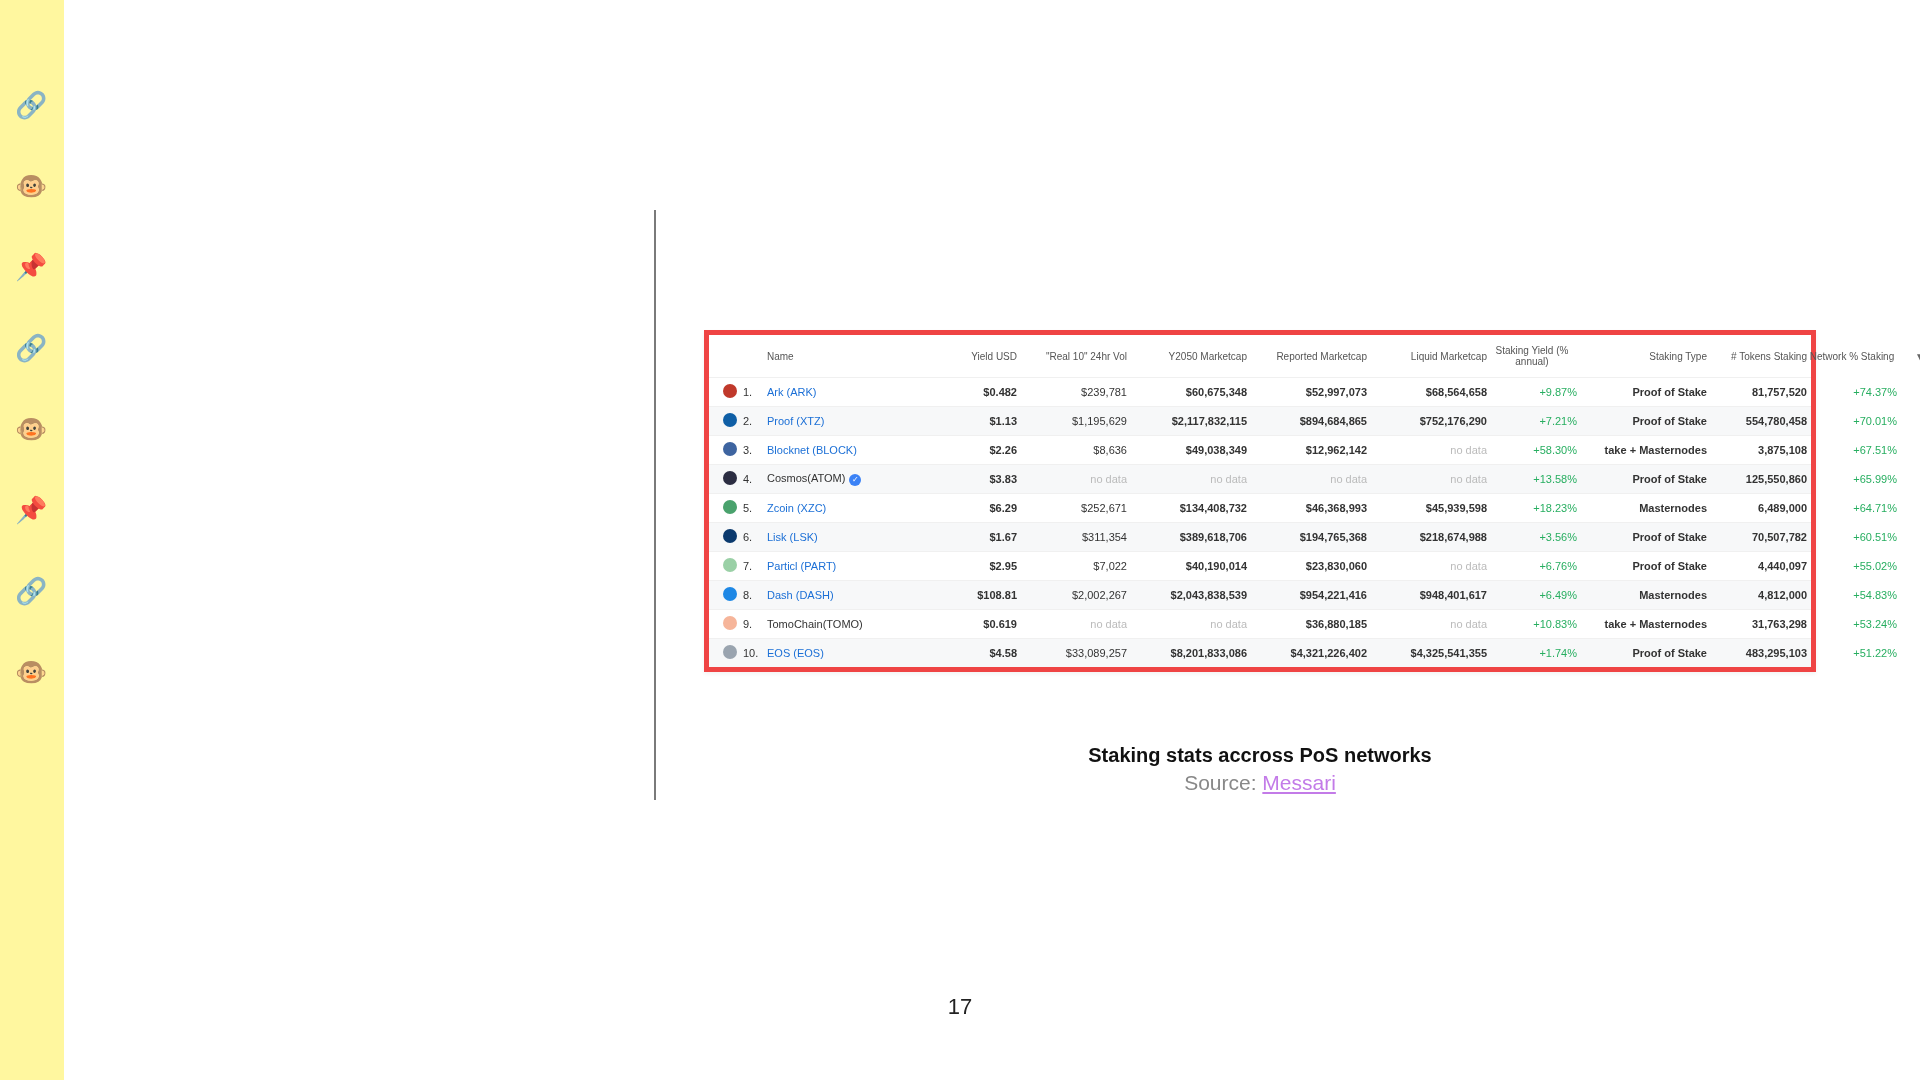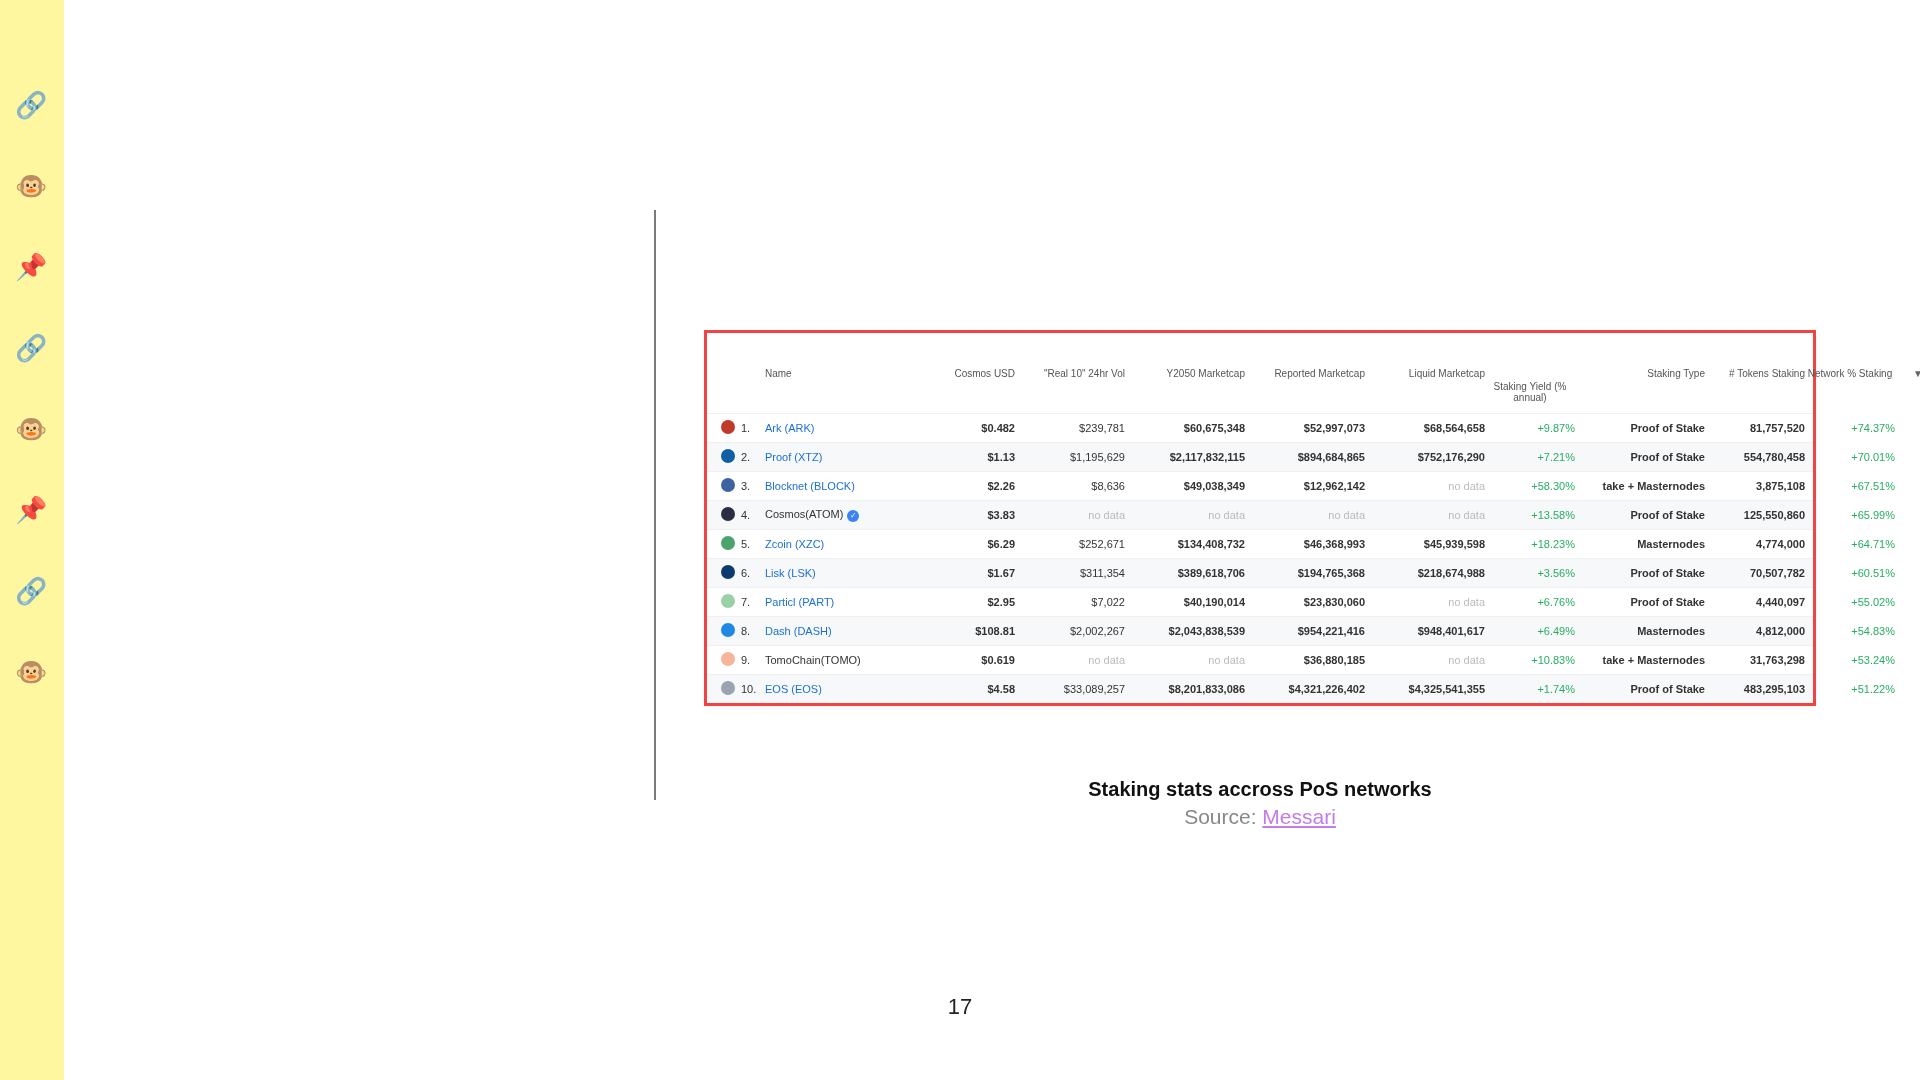--- a/index.html
+++ b/index.html
@@ -52,21 +52,21 @@
   .right {
     position: absolute;
     left: 640px;
     right: 40px;
     top: 330px;
   }
 
   
   .card {
     background: #fff;
-    border: 3px solid #ef4444;
+    border: 5px solid #ef4444;
     box-shadow: 0 2px 4px rgba(0,0,0,0.05);
     font-size: 11px;
     color: #333;
   }
   .thead, .trow {
     display: grid;
     grid-template-columns: 26px 24px 160px 90px 110px 120px 120px 120px 90px 130px 100px 90px 28px;
     align-items: center;
   }
   .thead {
@@ -160,26 +160,26 @@
 
   <div class="divider"></div>
 
   <div class="right">
 
     <div class="card">
       <div class="thead">
         <div class="hcell left"></div>
         <div class="hcell left"></div>
         <div class="hcell left">Name</div>
-        <div class="hcell">Cosmos USD</div>
+        <div class="hcell">Yield USD</div>
         <div class="hcell">"Real 10" 24hr Vol</div>
         <div class="hcell">Y2050 Marketcap</div>
         <div class="hcell">Reported Marketcap</div>
         <div class="hcell">Liquid Marketcap</div>
-        <div class="hcell center" style="white-space:normal;line-height:1.1;margin-top:38px;">Staking Yield (% annual)</div>
+        <div class="hcell center" style="white-space:normal;line-height:1.1;">Staking Yield (% annual)</div>
         <div class="hcell">Staking Type</div>
         <div class="hcell" style="white-space:normal;line-height:1.1;"># Tokens Staking</div>
         <div class="hcell center" style="white-space:normal;line-height:1.1;">Network % Staking</div>
         <div class="hcell caret">▼</div>
       </div>
       <div id="tbody">
           <div class="trow">
             <div class="cell center"><span class="logo" style="background: rgb(192, 57, 43);"></span></div>
             <div class="cell left">1.</div>
             <div class="cell left"><a href="#" class="nameLink">Ark (ARK)</a></div>
@@ -243,21 +243,21 @@
             <div class="cell center"><span class="logo" style="background: rgb(74, 162, 109);"></span></div>
             <div class="cell left">5.</div>
             <div class="cell left"><a href="#" class="nameLink">Zcoin (XZC)</a></div>
             <div class="cell bold">$6.29</div>
             <div class="cell ">$252,671</div>
             <div class="cell bold">$134,408,732</div>
             <div class="cell bold">$46,368,993</div>
             <div class="cell bold">$45,939,598</div>
             <div class="cell yield">+18.23%</div>
             <div class="cell bold">Masternodes</div>
-            <div class="cell bold">4,774,000</div>
+            <div class="cell bold">6,489,000</div>
             <div class="cell pct">+64.71%</div>
             <div class="cell "></div>
           </div>
           <div class="trow">
             <div class="cell center"><span class="logo" style="background: rgb(11, 58, 110);"></span></div>
             <div class="cell left">6.</div>
             <div class="cell left"><a href="#" class="nameLink">Lisk (LSK)</a></div>
             <div class="cell bold">$1.67</div>
             <div class="cell ">$311,354</div>
             <div class="cell bold">$389,618,706</div>

